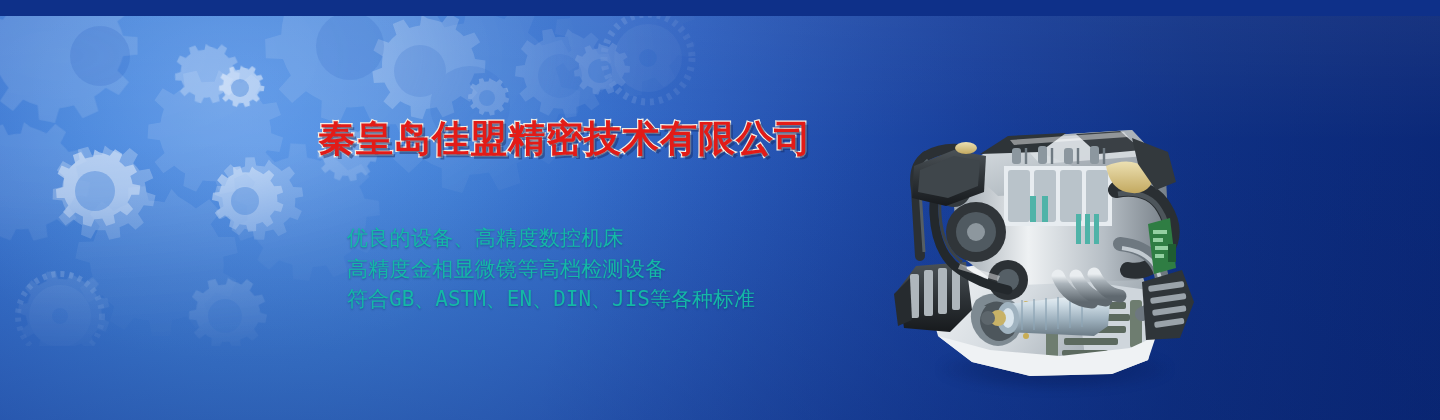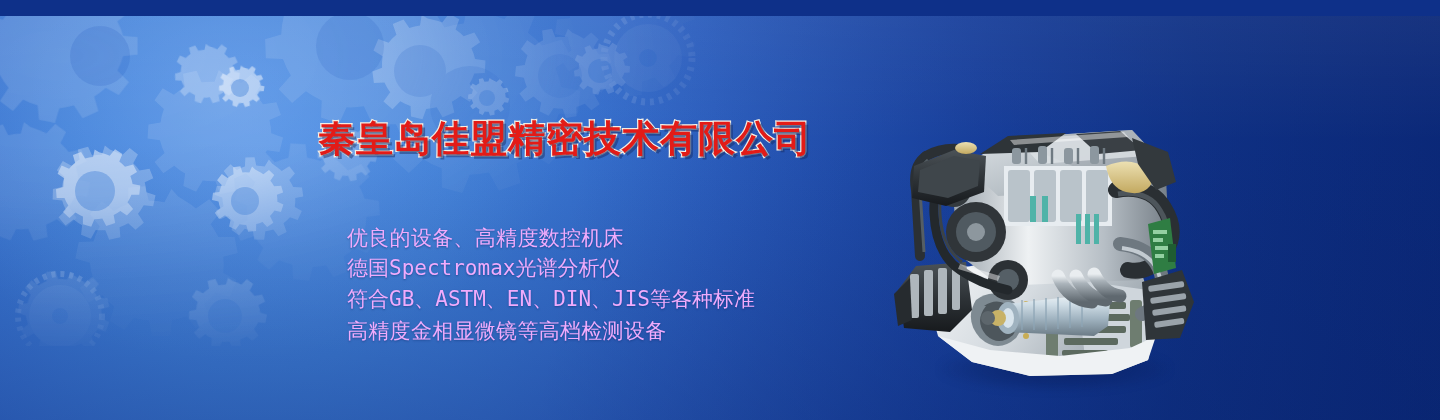--- a/index.html
+++ b/index.html
@@ -71,21 +71,21 @@
   
   .copy {
     position: absolute;
     left: 347px;
     top: 206px;
     width: 520px;
   }
   .copy-line {
     font-size: 21px;
     line-height: 31px;
-    color: #f0abfc;
+    color: #14b8a6;
     white-space: nowrap;
     letter-spacing: 0.3px;
     text-shadow: 0 1px 2px rgba(10,40,100,0.45);
   }
   .copy-line.mono-mix {
     font-family: "DejaVu Sans Mono", "Liberation Mono", monospace;
     letter-spacing: 0;
   }
 
   
@@ -251,23 +251,22 @@
           <circle cx="0" cy="0" r="8" fill="#3f7ed6" opacity="0.7"></circle>
         </g>
       </g>
     </svg>
   </div>
 
   <div class="title">秦皇岛佳盟精密技术有限公司</div>
 
   <div class="copy">
     <div class="copy-line">优良的设备、高精度数控机床</div>
-    <div class="copy-line mono-mix">德国Spectromax光谱分析仪</div>
+    <div class="copy-line">高精度金相显微镜等高档检测设备</div>
     <div class="copy-line mono-mix">符合GB、ASTM、EN、DIN、JIS等各种标准</div>
-    <div class="copy-line">高精度金相显微镜等高档检测设备</div>
   </div>
 
   <div class="engine-shadow"></div>
   <div class="engine">
     <svg width="330" height="290" viewBox="0 0 330 290" xmlns="http://www.w3.org/2000/svg">
       <defs>
         <linearGradient id="metalV" x1="0" y1="0" x2="0" y2="1">
           <stop offset="0%" stop-color="#f2f4f6"></stop>
           <stop offset="40%" stop-color="#ccd2d8"></stop>
           <stop offset="100%" stop-color="#8b949c"></stop>

